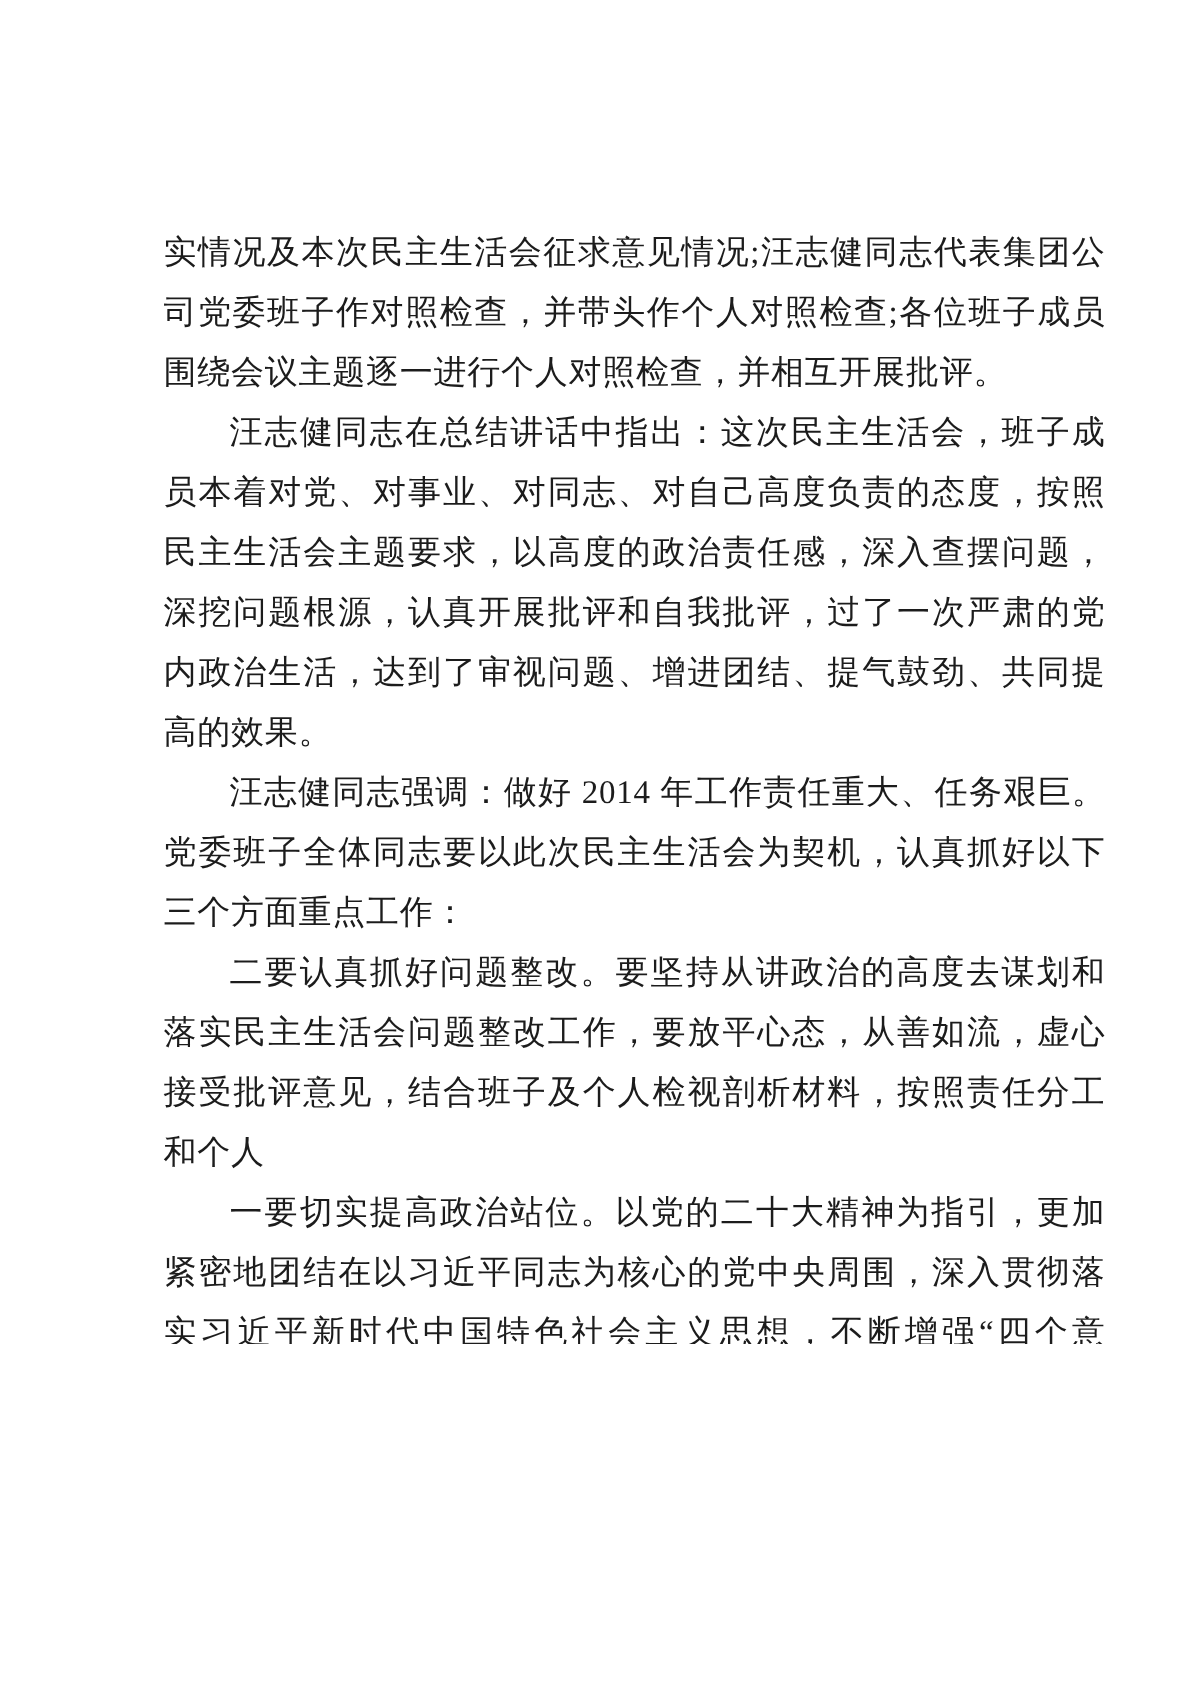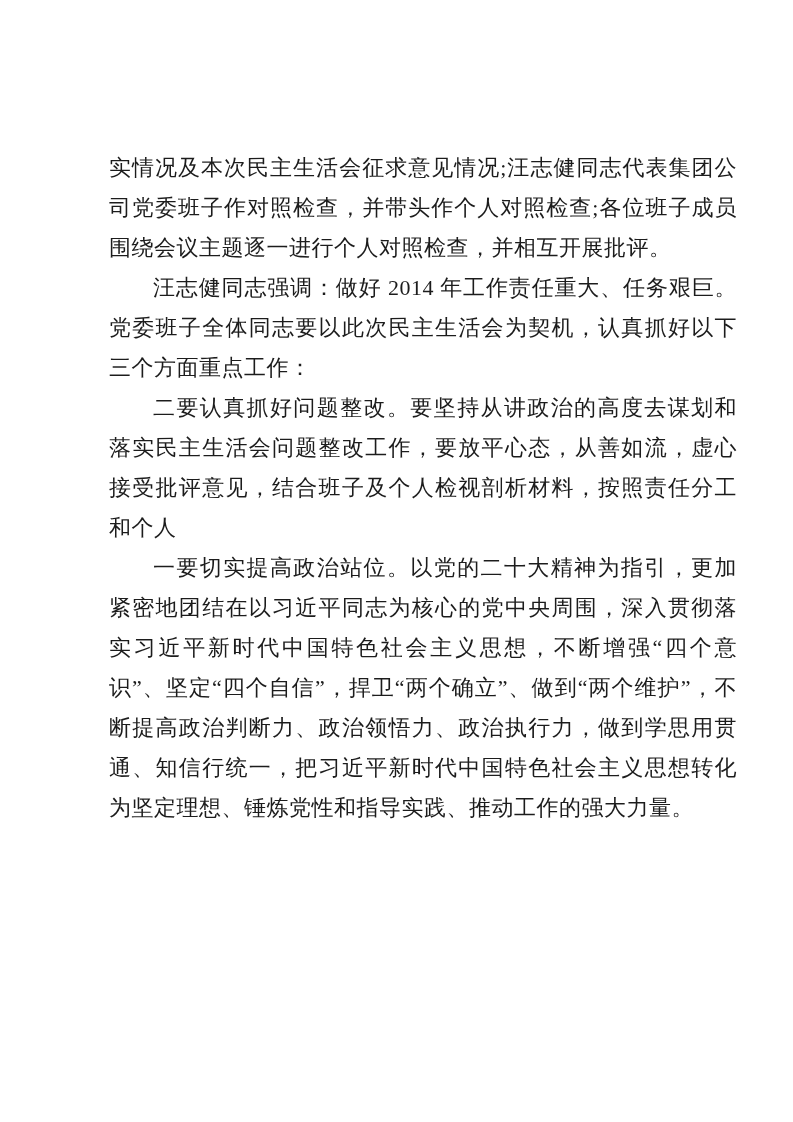--- a/index.html
+++ b/index.html
@@ -46,19 +46,20 @@
     color: #2a2a2a;
     letter-spacing: 2px;
   }
 </style>
 </head>
 <body>
 
 <div class="page">
   <div class="text-block">
     <p class="para">实情况及本次民主生活会征求意见情况;汪志健同志代表集团公司党委班子作对照检查，并带头作个人对照检查;各位班子成员围绕会议主题逐一进行个人对照检查，并相互开展批评。</p>
+    <p class="para indent">汪志健同志在总结讲话中指出：这次民主生活会，班子成员本着对党、对事业、对同志、对自己高度负责的态度，按照民主生活会主题要求，以高度的政治责任感，深入查摆问题，深挖问题根源，认真开展批评和自我批评，过了一次严肃的党内政治生活，达到了审视问题、增进团结、提气鼓劲、共同提高的效果。</p>
     <p class="para indent">汪志健同志强调：做好 2014 年工作责任重大、任务艰巨。党委班子全体同志要以此次民主生活会为契机，认真抓好以下三个方面重点工作：</p>
     <p class="para indent">二要认真抓好问题整改。要坚持从讲政治的高度去谋划和落实民主生活会问题整改工作，要放平心态，从善如流，虚心接受批评意见，结合班子及个人检视剖析材料，按照责任分工和个人</p>
     <p class="para indent">一要切实提高政治站位。以党的二十大精神为指引，更加紧密地团结在以习近平同志为核心的党中央周围，深入贯彻落实习近平新时代中国特色社会主义思想，不断增强“四个意识”、坚定“四个自信”，捍卫“两个确立”、做到“两个维护”，不断提高政治判断力、政治领悟力、政治执行力，做到学思用贯通、知信行统一，把习近平新时代中国特色社会主义思想转化为坚定理想、锤炼党性和指导实践、推动工作的强大力量。</p>
   </div>
 
   <div class="footer">— 2 —</div>
 </div>
 
 </body></html>

